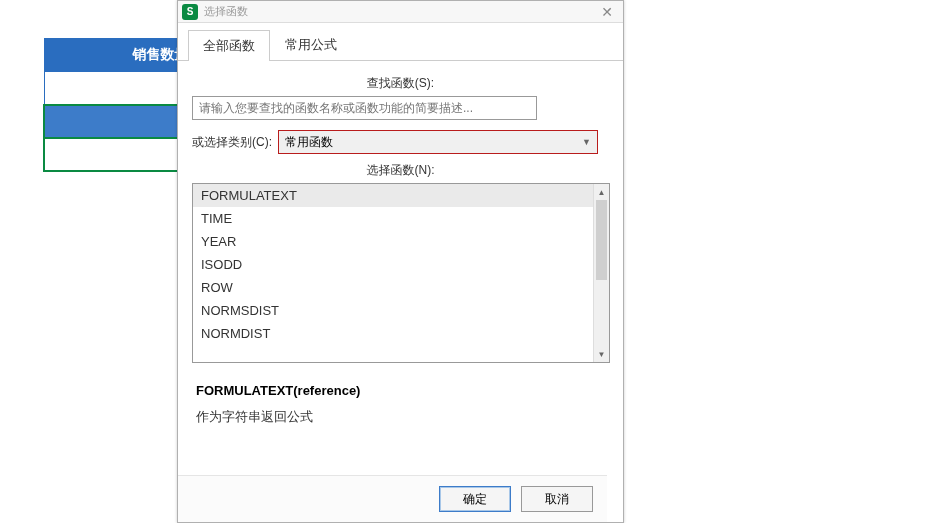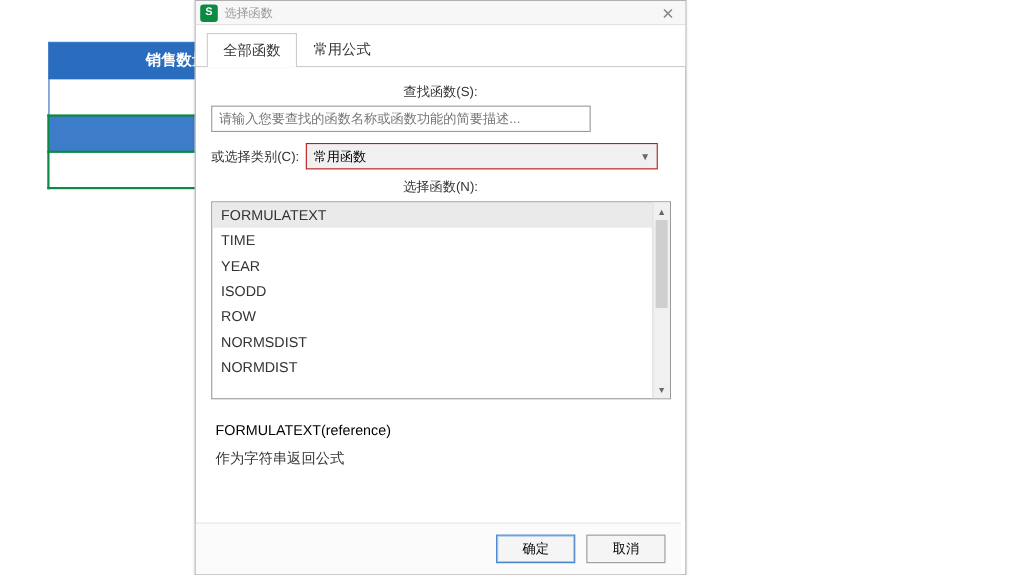--- a/index.html
+++ b/index.html
@@ -31,24 +31,24 @@
     
     .listbox-wrap { display: flex; border: 1px solid #999; width: 418px; height: 180px; }
     .listbox { flex: 1; overflow: hidden; }
     .listbox .item { padding: 4px 8px; font-size: 13px; color: #333; cursor: pointer; }
     .listbox .item.sel { background: #eaeaea; }
     .vscroll { width: 16px; background: #f0f0f0; display: flex; flex-direction: column; border-left: 1px solid #ddd; }
     .vscroll .sbtn { height: 16px; display: flex; align-items: center; justify-content: center; font-size: 8px; color: #666; cursor: pointer; }
     .vscroll .thumb { flex: 0 0 80px; background: #cfcfcf; margin: 0 2px; }
     .vscroll .track { flex: 1; }
     
-    .sig { font-weight: normal; font-size: 13px; margin: 20px 0 10px 4px; }
+    .sig { font-weight: bold; font-size: 13px; margin: 20px 0 10px 4px; }
     .desc { font-size: 13px; color: #333; margin: 10px 0 0 4px; }
     
-    .buttons { position: absolute; bottom: 0; left: 0; right: 4px; padding: 10px 14px 10px 0; display: flex; justify-content: flex-end; gap: 10px; border-top: 1px solid #e5e5e5; background: #fbfbfb; }
+    .buttons { position: absolute; bottom: 0; left: 0; right: 16px; padding: 10px 14px 10px 0; display: flex; justify-content: flex-end; gap: 10px; border-top: 1px solid #e5e5e5; background: #fbfbfb; }
     .btn { width: 72px; height: 26px; border: 1px solid #999; background: #f5f5f5; font-size: 12px; cursor: pointer; display: flex; align-items: center; justify-content: center; }
     .btn.primary { border: 1px solid #3d7cc9; box-shadow: inset 0 0 0 1px #a8c7e8; }
   </style>
 </head>
 <body>
 
 <table class="bg-table">
   <tbody>
       <tr>
         <td class="hdr">销售数量</td>

